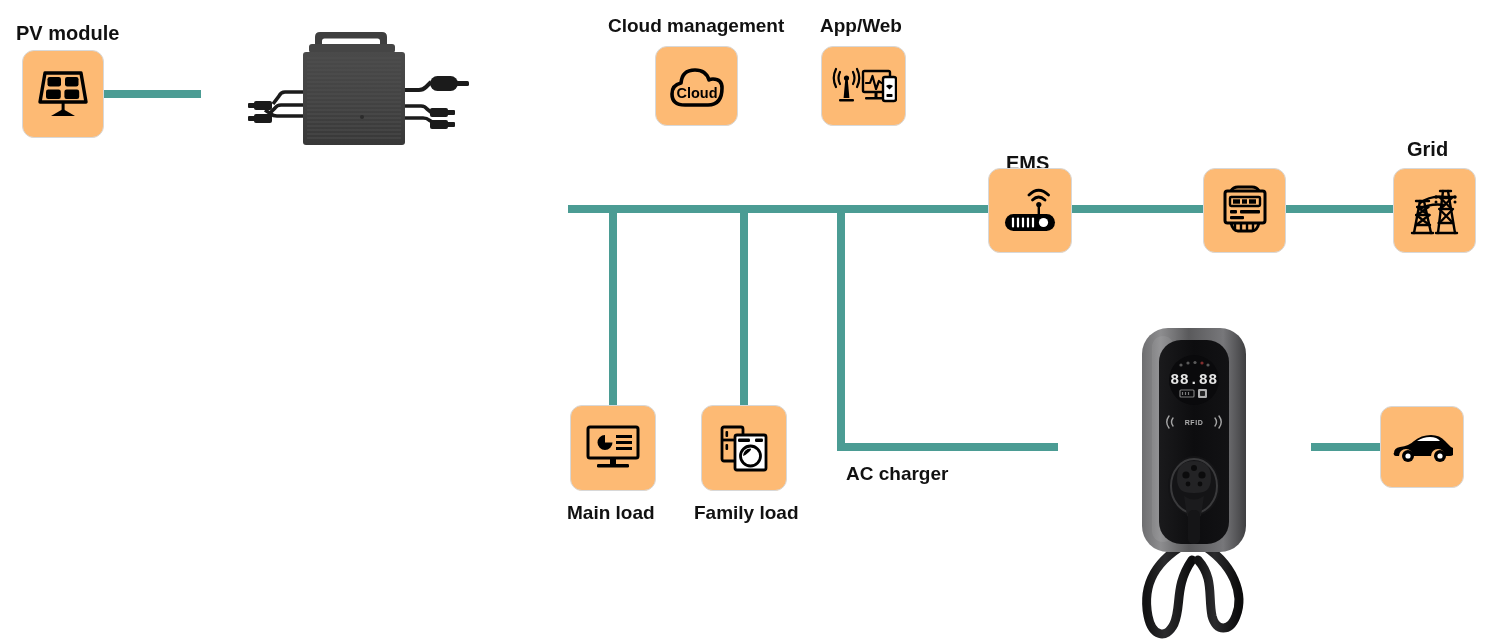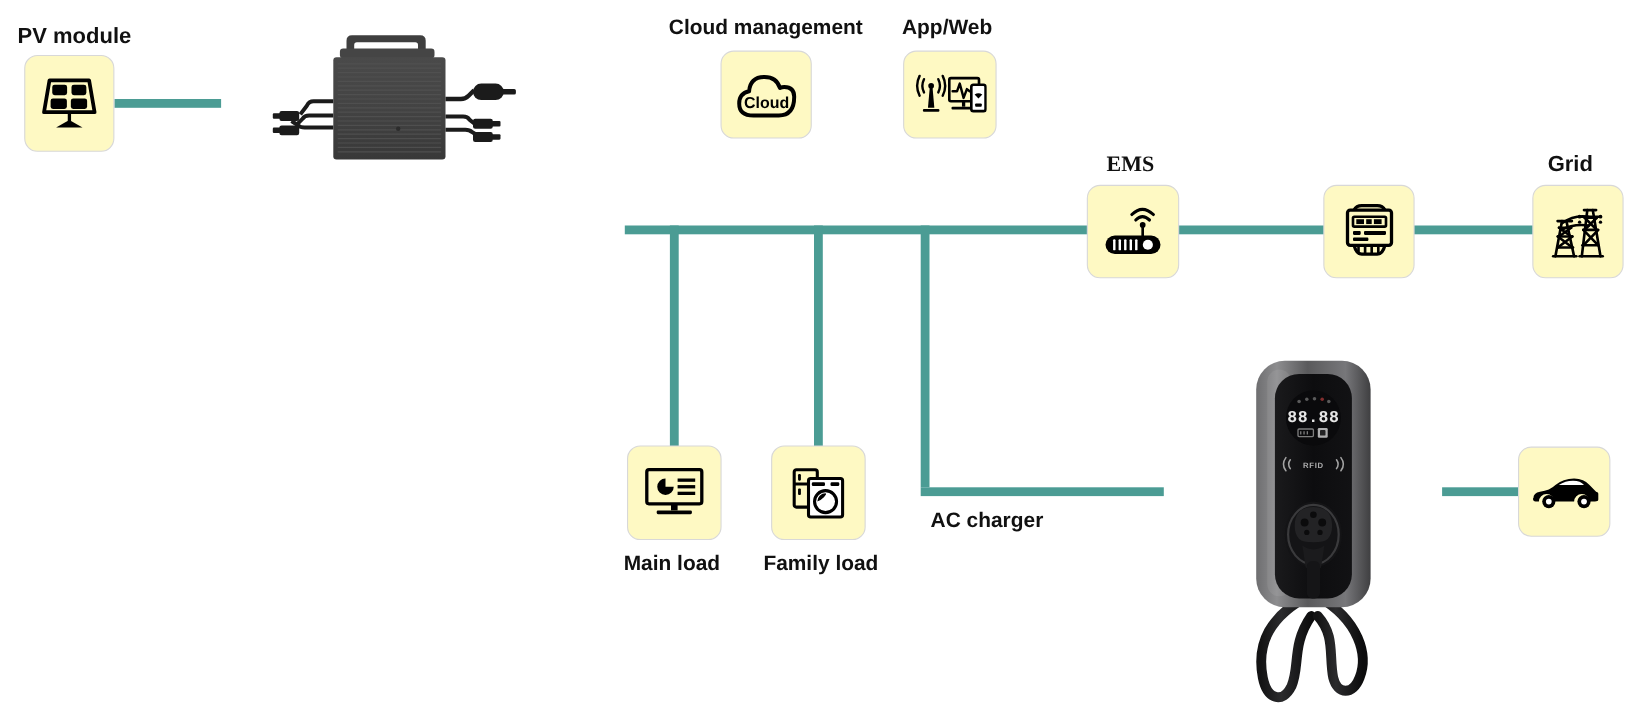--- a/index.html
+++ b/index.html
@@ -29,21 +29,21 @@
     font-size: 21px;
     color: #111;
     text-align: center;
     line-height: 1.28;
     white-space: nowrap;
   }
 
   
   .tile {
     position: absolute;
-    background: #fef9c3;
+    background: #fdba74;
     border: 1.4px solid #d8d8d8;
     border-radius: 12px;
     display: flex;
     align-items: center;
     justify-content: center;
     z-index: 3;
   }
   .tile svg { display: block; }
 
   
@@ -200,21 +200,21 @@
 
         <g>
           <rect x="52" y="15" width="13" height="24" rx="2" fill="#fff" stroke="#000" stroke-width="2.4"></rect>
           <path d="M55 24 q3.5 -2.6 7 0 l-3.5 3.6 z" fill="#000"></path>
           <rect x="55.5" y="32" width="6" height="3" rx="0.8" fill="#000"></rect>
         </g>
       </svg>
     </span>
   </div>
 
-  <div class="lbl lbl-20" style="left:1006px; top:138px;font-family:Liberation Serif, serif;">EMS</div>
+  <div class="lbl lbl-20" style="left:1006px; top:152px;">EMS</div>
   <div class="tile" style="left:988px; top:168px; width:84px; height:85px;">
     <span>
       <svg width="58" height="50" viewBox="0 0 58 50">
         <g fill="none" stroke="#000" stroke-width="2.8" stroke-linecap="round">
           <path d="M31.5 14 q6 -6 12.5 0"></path>
           <path d="M28 9 q9.5 -9.5 19.5 0"></path>
         </g>
         <circle cx="37.8" cy="18.5" r="2.6" fill="#000"></circle>
         <rect x="36.6" y="19" width="2.4" height="11" fill="#000"></rect>
         <rect x="4" y="28" width="50" height="17" rx="8.5" fill="#000"></rect>

